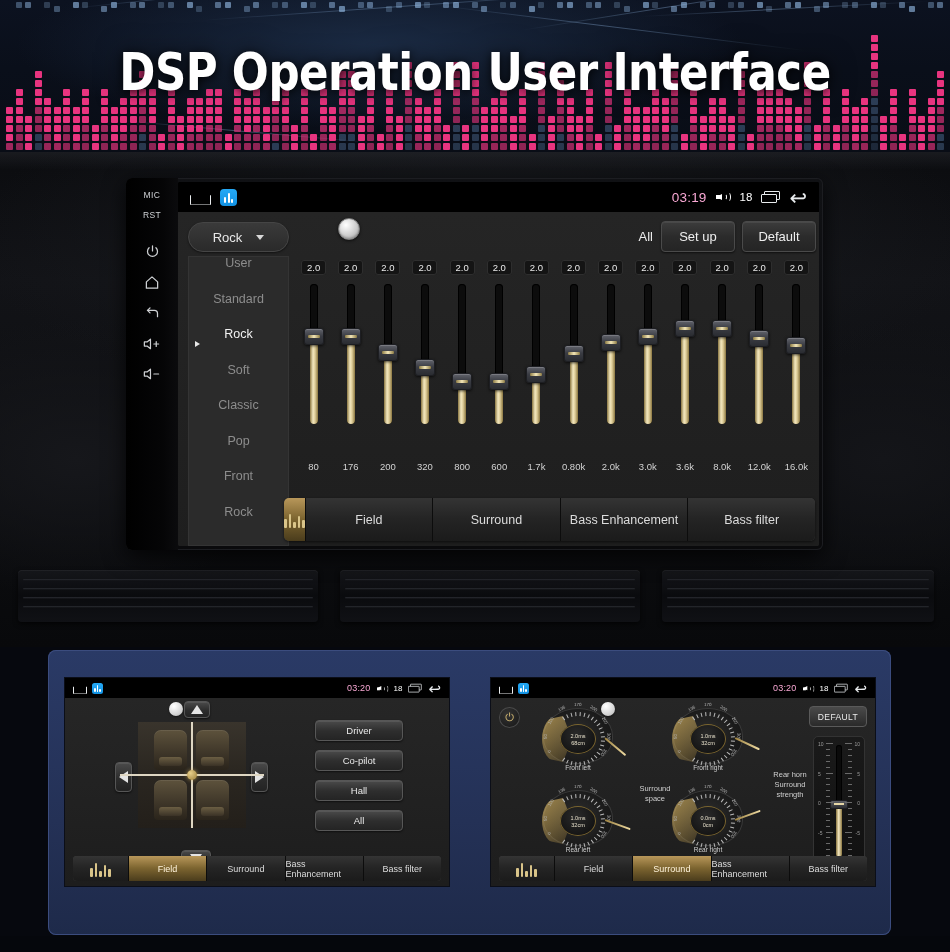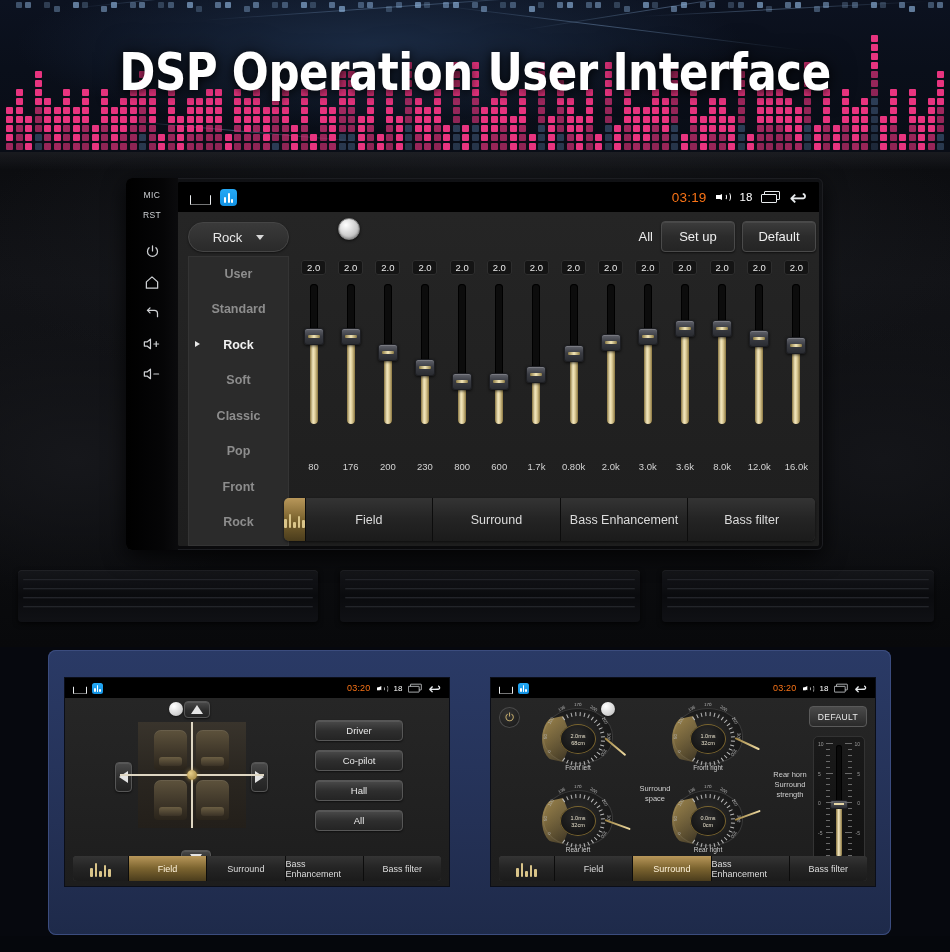--- a/index.html
+++ b/index.html
@@ -106,21 +106,21 @@
     border-radius: 0;
     clip-path: polygon(0 100%, 0 36%, 50% 0, 100% 36%, 100% 100%);
     background: transparent;
   }
   .ic-app {
     width: 17px; height: 17px; border-radius: 4px;
     background: linear-gradient(180deg,#25a9f5,#1292e3);
     display:flex; align-items:flex-end; justify-content:center; gap:1.5px; padding-bottom:3px;
   }
   .ic-app i { display:block; width:2px; background:#fff; border-radius:1px; }
-  .sb-time { color:#f97316; font-size:13.5px; letter-spacing:.2px; }
+  .sb-time { color:#f9a8d4; font-size:13.5px; letter-spacing:.2px; }
   .ic-spk { width:15px; height:13px; position:relative; }
   .ic-spk .cone {
     position:absolute; left:0; top:3px; width:0; height:0;
     border-top:3.5px solid transparent; border-bottom:3.5px solid transparent;
     border-right:6px solid #fff;
   }
   .ic-spk .body { position:absolute; left:0; top:4.5px; width:4px; height:4px; background:#fff; }
   .ic-spk .w1, .ic-spk .w2 {
     position:absolute; border:1.4px solid #fff; border-radius:50%;
     border-left-color:transparent; border-top-color:transparent; border-bottom-color:transparent;
@@ -147,22 +147,22 @@
     box-shadow: 0 1px 2px rgba(0,0,0,.5);
   }
   .chev { width:0;height:0;border-left:4.5px solid transparent;border-right:4.5px solid transparent;border-top:5px solid #d8d8d8; }
 
   .preset-list {
     position:absolute; left:10px; top:44px; width:101px; bottom:0;
     background: #2b2b2b;
     box-shadow: inset 0 0 0 1px #343434;
   }
   .preset-item {
-    height:35.5px; display:flex; align-items:center; justify-content:center;
-    color:#8d8d8d; font-size:12.5px; position:relative;font-weight:bold;
+    height:35.5px; display:flex; align-items:flex-start; justify-content:center;
+    color:#8d8d8d; font-size:12.5px; position:relative;
   }
   .preset-item.active { color:#f2f2f2; }
   .preset-item.active::before {
     content:''; position:absolute; left:7px; top:50%; margin-top:-3.5px;
     width:0;height:0;border-top:3.5px solid transparent;border-bottom:3.5px solid transparent;border-left:5.5px solid #e8e8e8;
   }
 
   .knob-dot {
     position:absolute; left:160px; top:6px; width:22px; height:22px; border-radius:50%;
     background: radial-gradient(circle at 35% 30%, #ffffff, #c9c9c9 60%, #9a9a9a 100%);
@@ -1413,21 +1413,21 @@
                 <div class="thumb" style="bottom: calc(51% - 8px);"></div>
               </div>
               <div class="freq">200</div>
             </div>
             <div class="band">
               <div class="val">2.0</div>
               <div class="track">
                 <div class="fill" style="height: 40%;"></div>
                 <div class="thumb" style="bottom: calc(40% - 8px);"></div>
               </div>
-              <div class="freq">230</div>
+              <div class="freq">320</div>
             </div>
             <div class="band">
               <div class="val">2.0</div>
               <div class="track">
                 <div class="fill" style="height: 30%;"></div>
                 <div class="thumb" style="bottom: calc(30% - 8px);"></div>
               </div>
               <div class="freq">800</div>
             </div>
             <div class="band">

